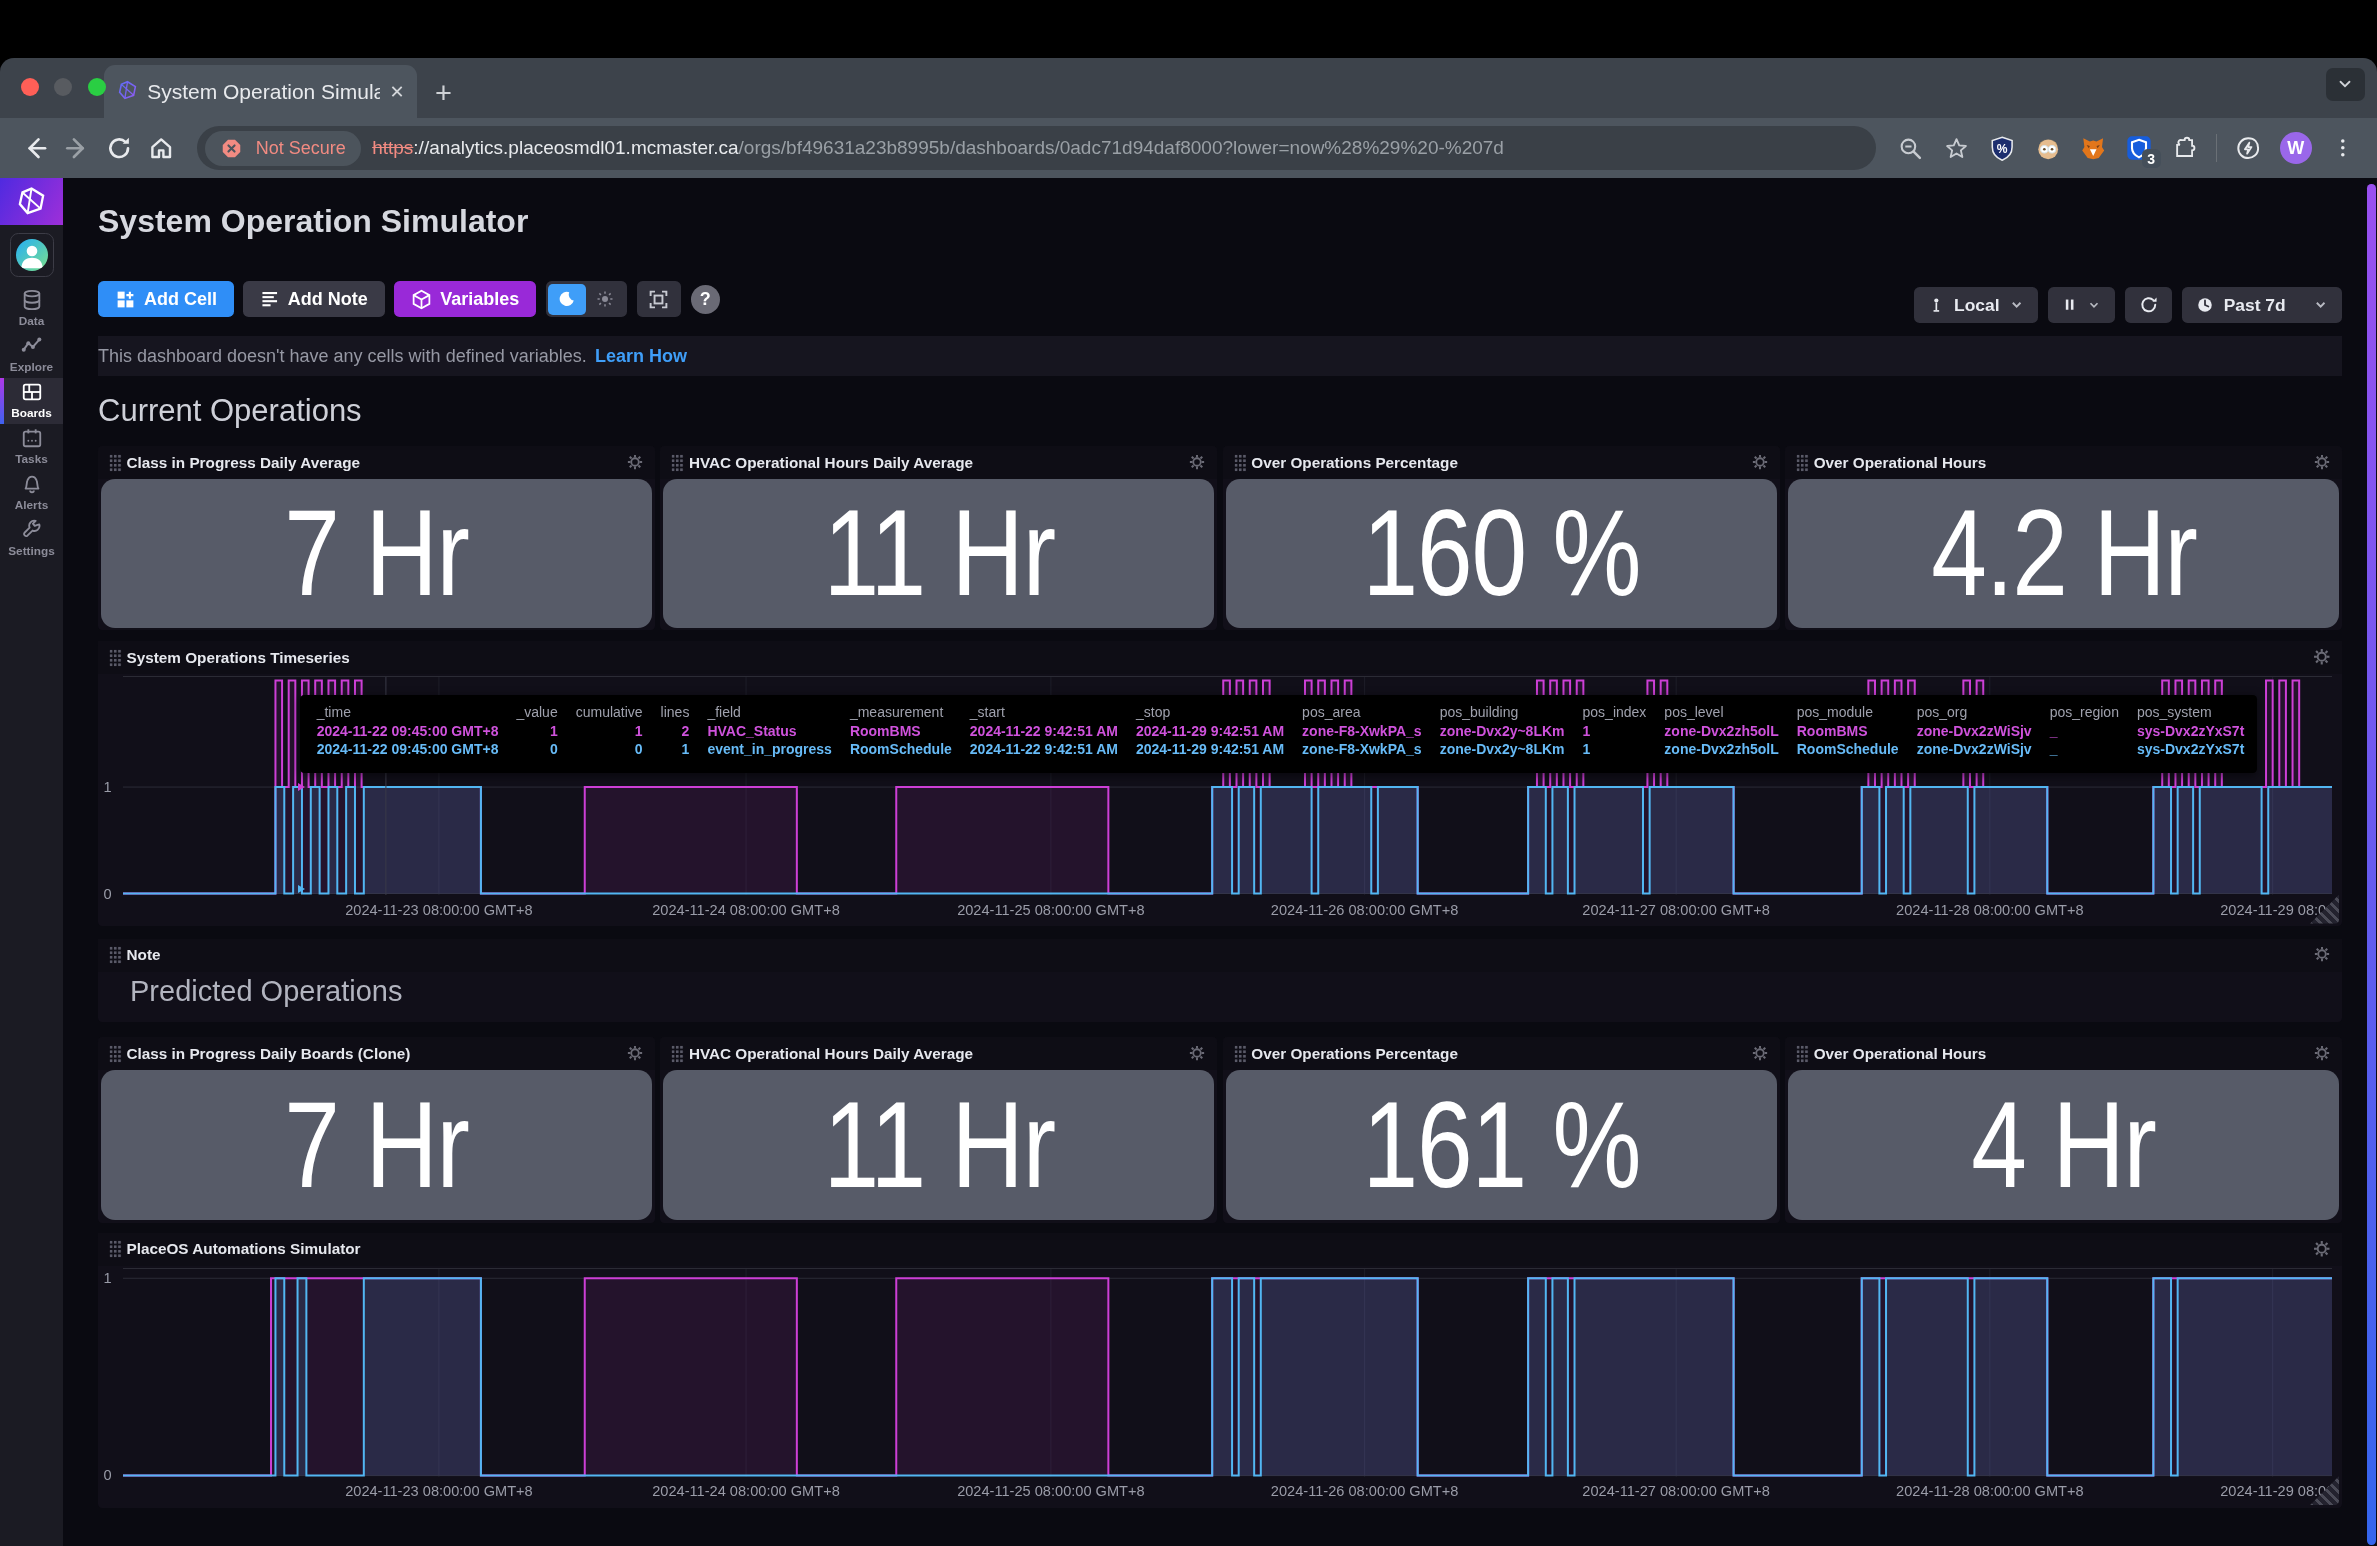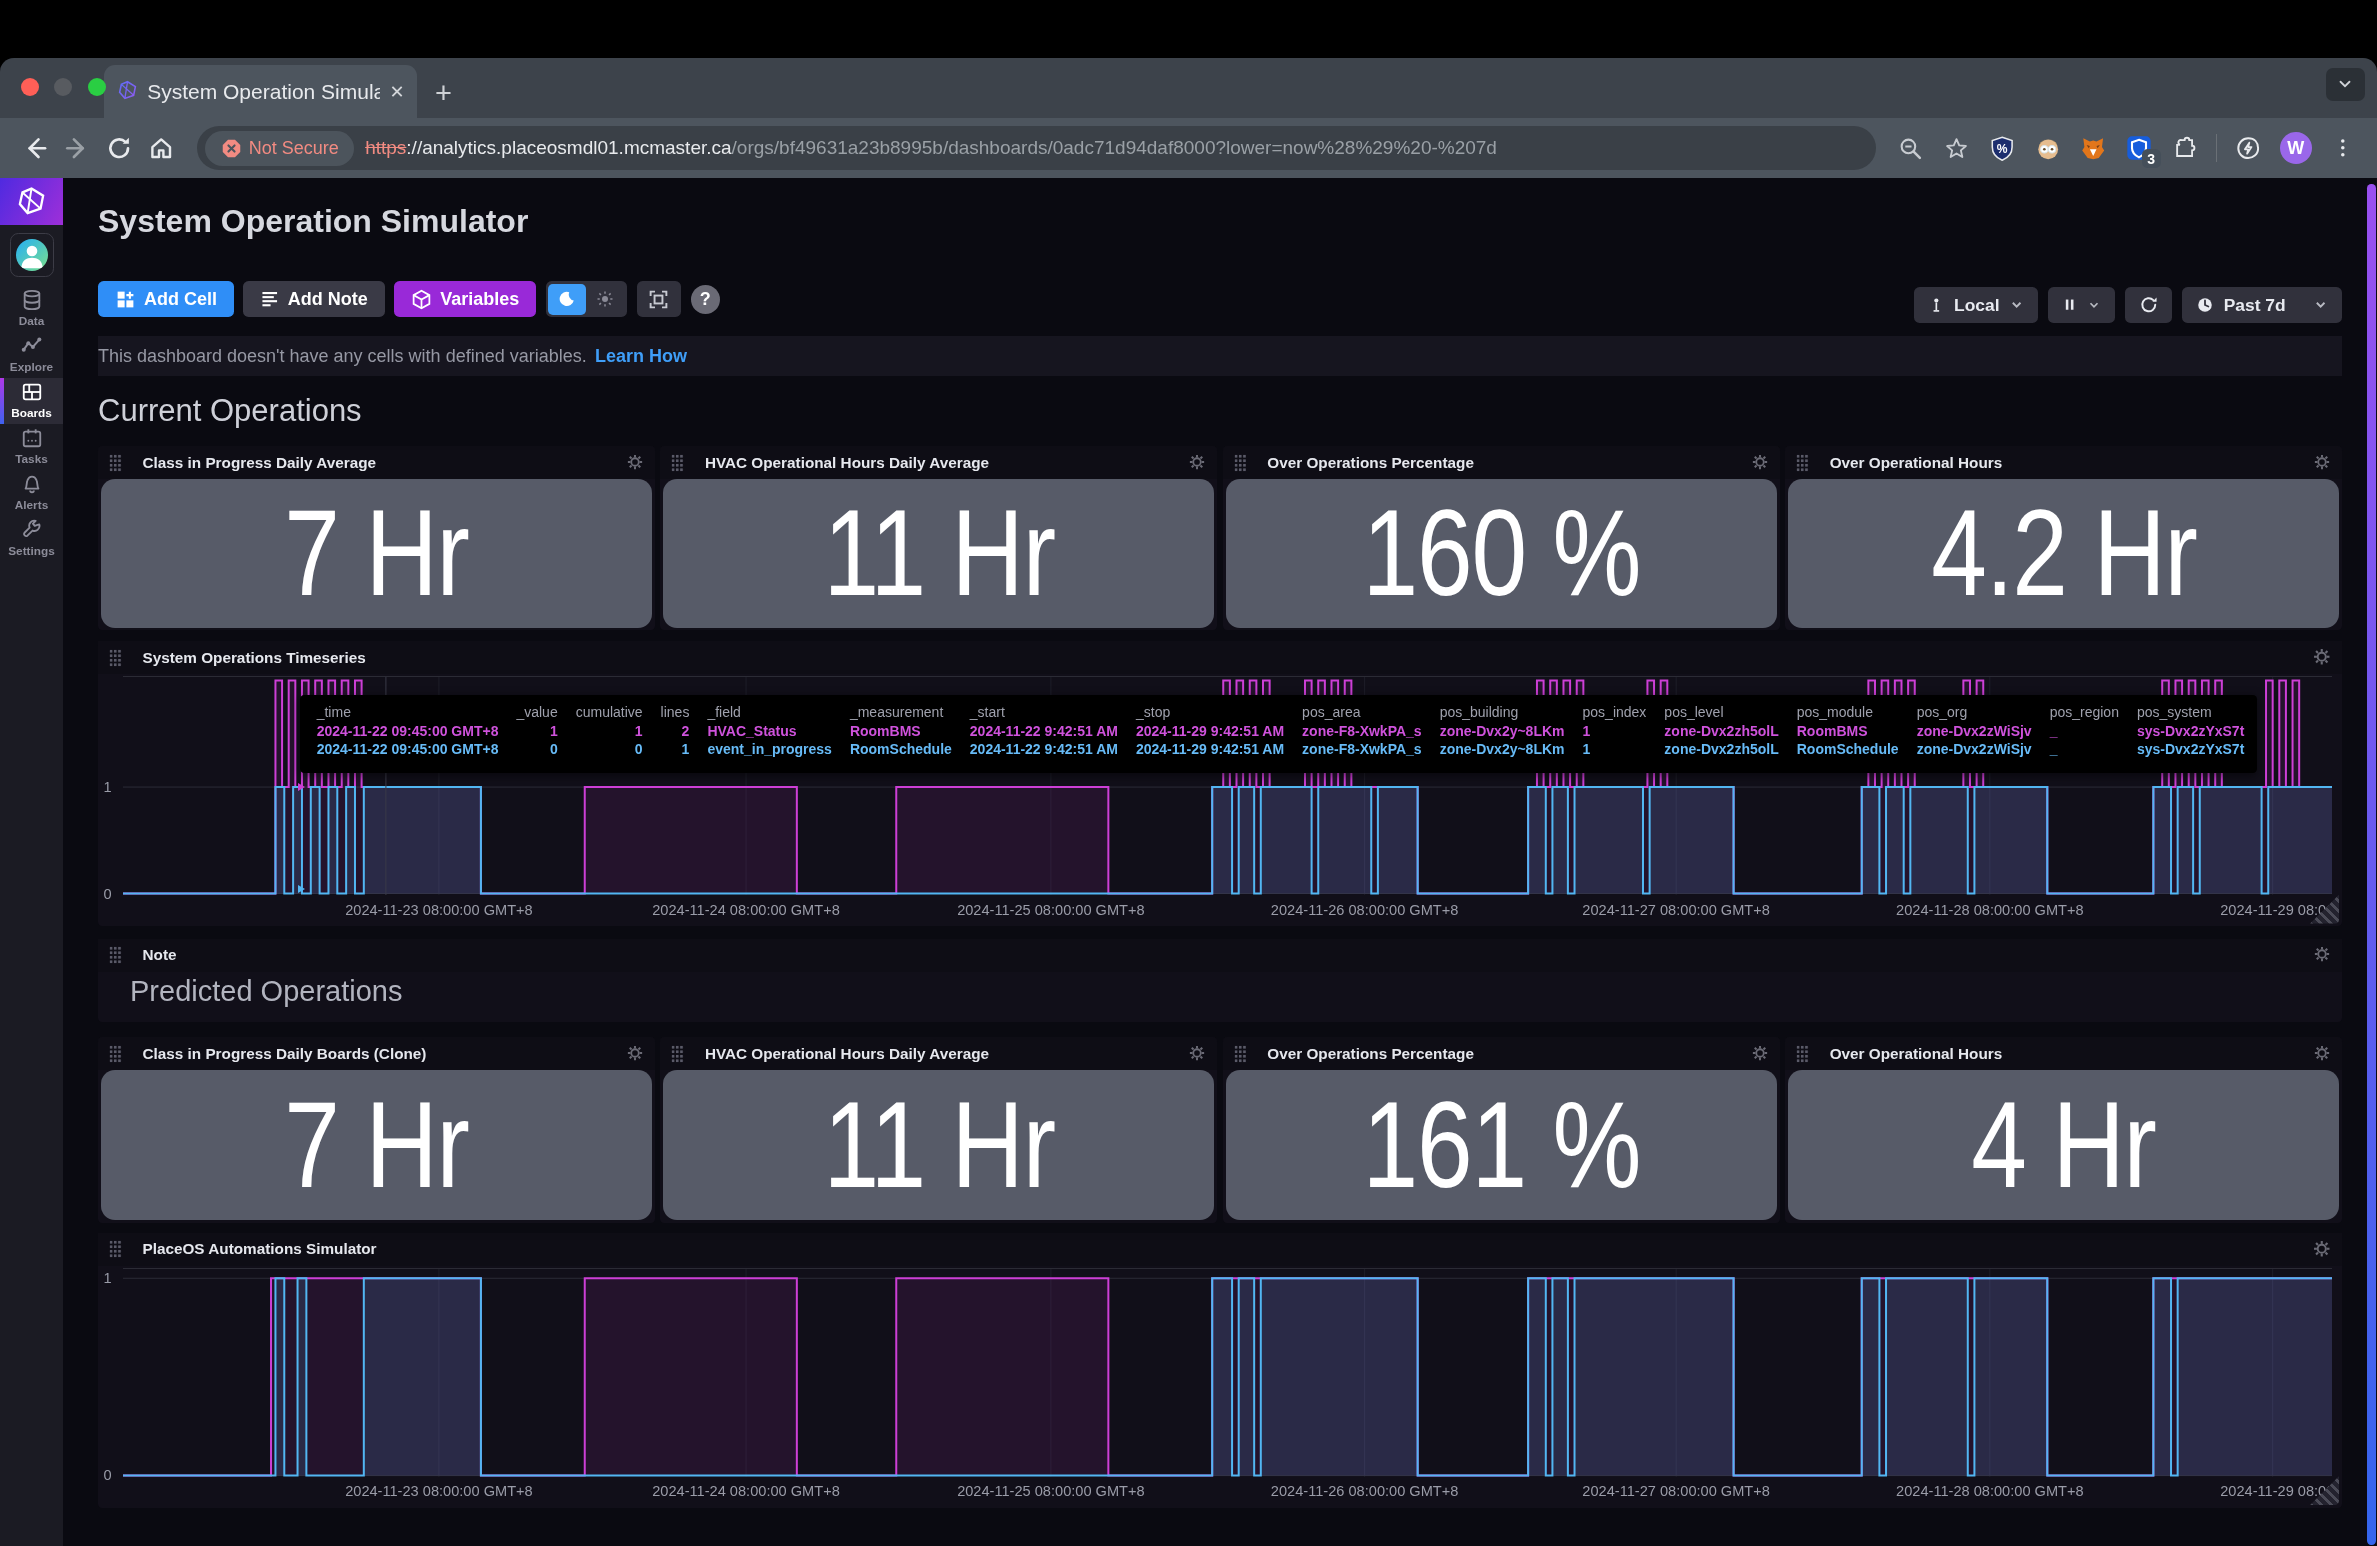--- a/index.html
+++ b/index.html
@@ -23,21 +23,21 @@
   .tab-title{color:var(--chromtext);font-size:21px;white-space:nowrap;overflow:hidden;flex:1;}
   .tab-close{color:#d3d6da;font-size:18px;}
   .newtab{color:#cfd2d6;font-size:29px;font-weight:300;margin:0 0 9.7px 18px;line-height:1;}
   .top-chevron{position:absolute;right:12.5px;top:9.7px;width:39px;height:33px;background:#2b3036;
     border-radius:7px;display:flex;align-items:center;justify-content:center;}
   .toolbar{position:absolute;top:60px;left:0;right:0;height:60px;background:var(--toolbar);
     display:flex;align-items:center;padding:0 19.5px;gap:11px;}
   .navic{width:31px;height:31px;display:flex;align-items:center;justify-content:center;flex:0 0 auto;}
   .urlpill{flex:1;height:44px;background:var(--pill);border-radius:23.6px;display:flex;
     align-items:center;padding:0 8.3px;margin:0 9.7px;overflow:hidden;}
-  .chip{display:flex;align-items:center;gap:7px;background:var(--chip);border-radius:19.5px;
+  .chip{display:flex;align-items:center;gap:14px;background:var(--chip);border-radius:19.5px;
     height:35px;padding:0 15.3px;margin-right:11px;flex:0 0 auto;}
   .chip span{color:var(--red);font-size:18px;}
   .url{font-size:19px;white-space:nowrap;overflow:hidden;}
   .url .scheme{color:var(--red);text-decoration:line-through;}
   .url .host{color:var(--chromtext);}
   .url .path{color:#9aa0a6;}
   .exticons{display:flex;align-items:center;gap:16.7px;flex:0 0 auto;}
   .ext{width:29px;height:29px;position:relative;display:flex;align-items:center;justify-content:center;}
   .badge{position:absolute;right:-7px;bottom:-5.6px;background:#454f5a;color:#fff;font-size:14px;
     font-weight:bold;border-radius:5.6px;padding:1.4px 5.6px;}
@@ -79,21 +79,21 @@
   .ctl{height:36px;background:var(--btn);border-radius:5.6px;display:flex;align-items:center;
     gap:9.7px;padding:0 14px;color:#e8eaf0;font-size:17.4px;font-weight:bold;margin-top:12px;}
   .banner{margin-top:18px;height:40px;background:#16151f;display:flex;align-items:center;
     justify-content:flex-start;font-size:18px;color:#9698a4;}
   .banner b{color:var(--accentblue);margin-left:8.3px;}
   h2.section{margin-top:16.7px;height:44px;font-size:31px;font-weight:300;color:#ced0d8;}
   
   .row4{margin-top:9.7px;display:grid;grid-template-columns:repeat(4,1fr);gap:5.6px;height:184px;}
   .cell{position:relative;background:var(--cell);border-radius:4.2px;overflow:hidden;}
   .cellbar{position:absolute;top:0;left:0;right:0;height:33px;display:flex;align-items:center;
-    padding:0 11px;gap:21px;background:var(--cellbar);}
+    padding:0 11px;gap:5px;background:var(--cellbar);}
   .dots{width:12.5px;height:18px;flex:0 0 auto;
     background-image:radial-gradient(circle,#5a5a68 1.4px,transparent 1.7px);background-size:4.2px 4.5px;}
   .cellname{font-size:15.3px;font-weight:bold;color:var(--titletext);white-space:nowrap;
     overflow:hidden;flex:1;}
   .gear{margin-left:auto;flex:0 0 auto;}
   .statbody{position:absolute;top:33px;left:2.8px;right:2.8px;bottom:2.8px;background:var(--statbg);
     border-radius:14px;display:flex;align-items:center;justify-content:center;}
   .statval{font-size:122px;font-weight:200;color:#fff;transform:scaleX(.82);letter-spacing:-1.4px;}
   .chart-cell{position:relative;margin-top:11px;height:285px;background:var(--cell);border-radius:4.2px;}
   .chart-cell.bottom{height:275px;margin-top:9.7px;}

